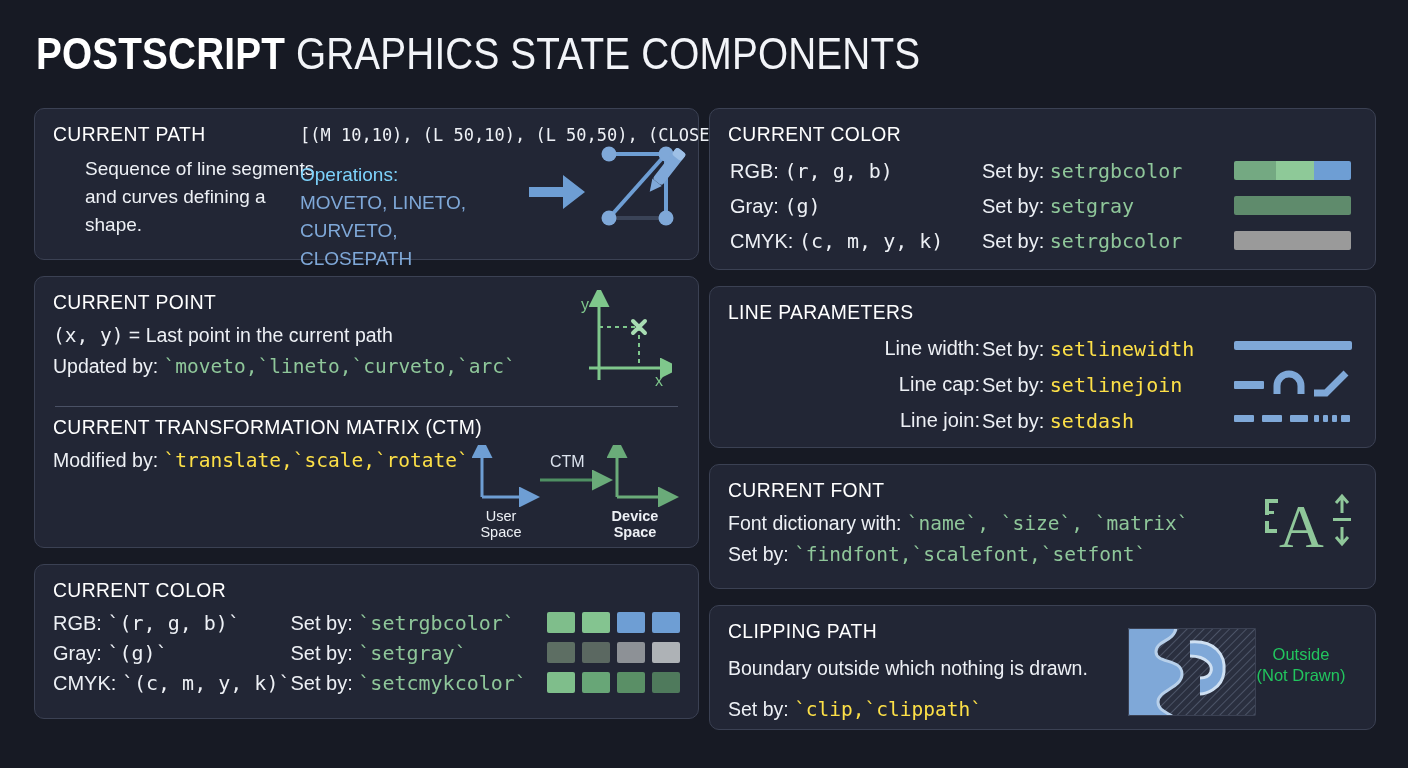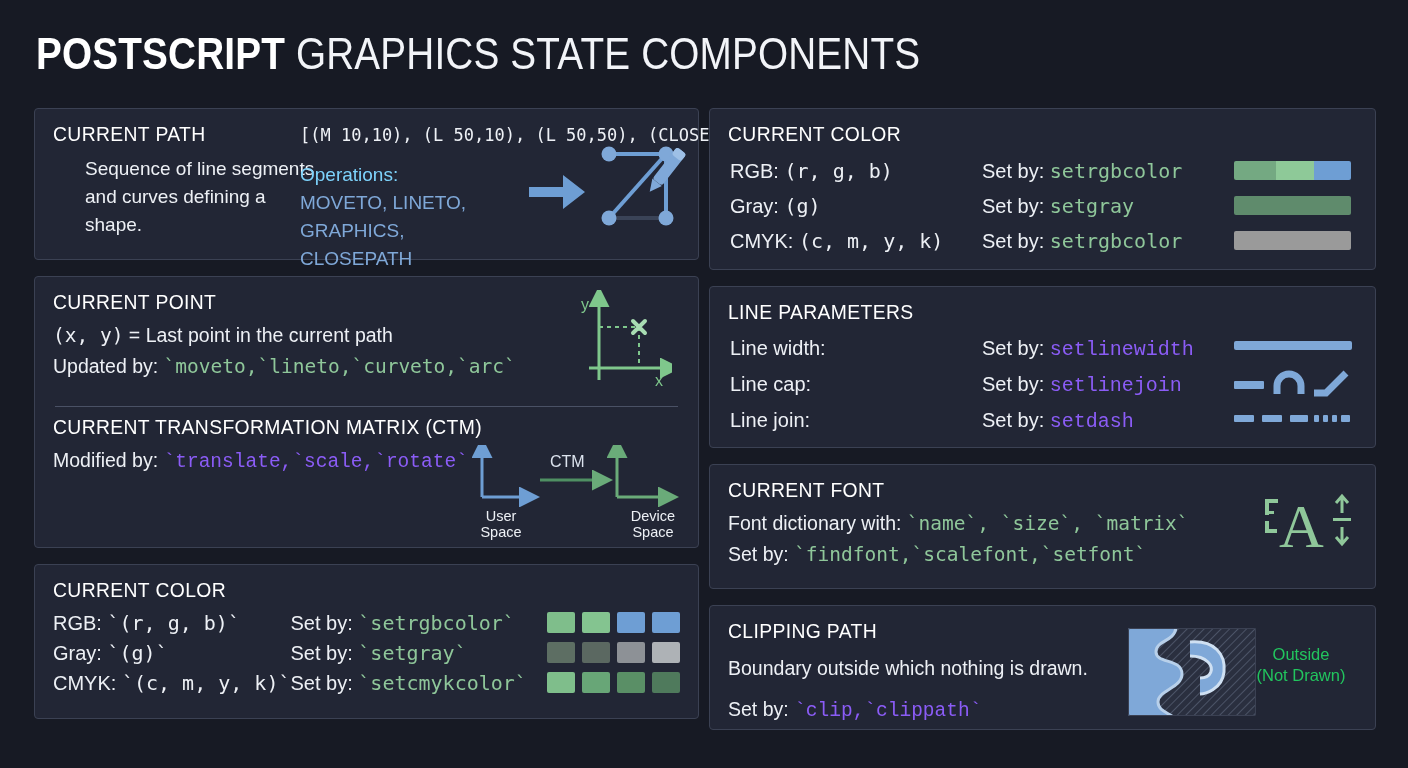--- a/index.html
+++ b/index.html
@@ -24,39 +24,39 @@
   .title .bold { font-weight: bold; }
   .title .light { font-weight: normal; color: #f2f4f8; }
 
   
   .col-left  { position: absolute; left: 34px;  top: 108px; width: 665px; }
   .col-right { position: absolute; left: 709px; top: 108px; width: 667px; }
 
   .card {
     background: #222635;
     border: 1px solid #3b4153;
-    border-radius: 4px;
+    border-radius: 10px;
     padding: 14px 18px 14px 18px;
     margin-bottom: 16px;
     position: relative;
   }
 
   .card-title {
     color: #ffffff;
     font-size: 21px;
     letter-spacing: 0.4px;
     font-weight: normal;
     transform: scaleX(0.92);
     transform-origin: left center;
     white-space: nowrap;
     margin-bottom: 6px;
   }
   .mono { font-family: "DejaVu Sans Mono", monospace; }
   .green { color: #8fc79a; }
-  .blue  { color: #8b5cf6; font-family: Liberation Mono, monospace; }
+  .blue  { color: #fde047; }
   .white { color: #edf0f5; }
 
   
   #card-path { height: 152px; padding-top: 13px; }
   #card-path .code-line {
     position: absolute; left: 265px; top: 16px;
     font-family: "DejaVu Sans Mono", monospace;
     font-size: 17px; color: #eef1f6; white-space: nowrap;
   }
   #card-path .desc { color: #edf0f5; font-size: 19px; line-height: 28px; margin-top: 9px; }
@@ -88,21 +88,21 @@
   
   #card-color-r { height: 162px; padding-top: 13px; }
   #card-color-r .rtab td { font-size: 20px; color: #edf0f5; height: 33px; vertical-align: middle; white-space: nowrap; }
   #card-color-r .rtab td.a { width: 250px; }
   #card-color-r .rtab td.b { width: 250px; }
   .bar { height: 19px; width: 117px; display: flex; border-radius: 2px; overflow: hidden; }
   .bar > div { height: 100%; }
 
   #card-line { height: 162px; padding-top: 13px; }
   #card-line .ltab td { font-size: 20px; color: #edf0f5; height: 33px; vertical-align: middle; white-space: nowrap; }
-  #card-line .ltab td.a { width: 250px; }
+  #card-line .ltab td.a { width: 250px; text-align: right; }
   #card-line .ltab td.b { width: 250px; }
 
   #card-font { height: 125px; padding-top: 13px; }
   #card-font .fline { font-size: 19.5px; line-height: 31px; color: #edf0f5; white-space: nowrap; }
   .font-art { position: absolute; right: 20px; top: 26px; }
 
   #card-clip { height: 125px; padding-top: 13px; }
   #card-clip .cline { font-size: 19.5px; line-height: 31px; color: #edf0f5; white-space: nowrap; margin-top: 10px; }
   .clip-art { position: absolute; left: 418px; top: 22px; }
   .clip-caption {
@@ -122,21 +122,21 @@
   <div class="col-left">
 
     <div class="card" id="card-path">
       <div class="card-title">CURRENT PATH</div>
       <div class="code-line mono">[(M 10,10), (L 50,10), (L 50,50), (CLOSE)]</div>
       <div class="desc" style="width:232px;margin-left:32px;">Sequence of line segments and curves defining a shape.</div>
 
       <div class="ops">
         <div class="lbl">Operations:</div>
         <div class="kw">MOVETO, LINETO,</div>
-        <div class="kw">GRAPHICS, CLOSEPATH</div>
+        <div class="kw">CURVETO, CLOSEPATH</div>
       </div>
 
       <svg style="position:absolute;left:492px;top:22px;" width="175" height="110">
 
         <path d="M2 56 h34 v-12 l22 17 l-22 17 v-12 h-34 z" fill="#6e9ed4"></path>
 
         <line x1="82" y1="23" x2="139" y2="23" stroke="#6e9ed4" stroke-width="4"></line>
         <line x1="139" y1="23" x2="82" y2="87" stroke="#6e9ed4" stroke-width="4"></line>
         <line x1="139" y1="23" x2="139" y2="87" stroke="#6e9ed4" stroke-width="4"></line>
         <line x1="82" y1="87" x2="139" y2="87" stroke="#3a4357" stroke-width="4"></line>
@@ -207,21 +207,21 @@
             <text x="85" y="22" font-family="Liberation Sans, sans-serif" font-size="16" fill="#dce3ee">CTM</text>
 
             <line x1="152" y1="52" x2="152" y2="10" stroke="#6aab79" stroke-width="3" marker-end="url(#ah-g2)"></line>
             <line x1="152" y1="52" x2="196" y2="52" stroke="#6aab79" stroke-width="3" marker-end="url(#ah-g2)"></line>
           </svg>
           <div style="position:relative;height:38px;">
             <div class="axis-label" style="position:absolute;left:0px;top:-3px;width:72px;">
               <div>User</div>
                 <div>Space</div>
             </div>
-            <div class="axis-label" style="position:absolute;left:147px;top:-3px;width:82px;">
+            <div class="axis-label" style="position:absolute;left:129px;top:-3px;width:82px;font-weight:bold;">
               <div>Device</div>
                 <div>Space</div>
             </div>
           </div>
         </div>
       </div>
     </div>
 
     <div class="card" id="card-color-l">
       <div class="card-title">CURRENT COLOR</div>

